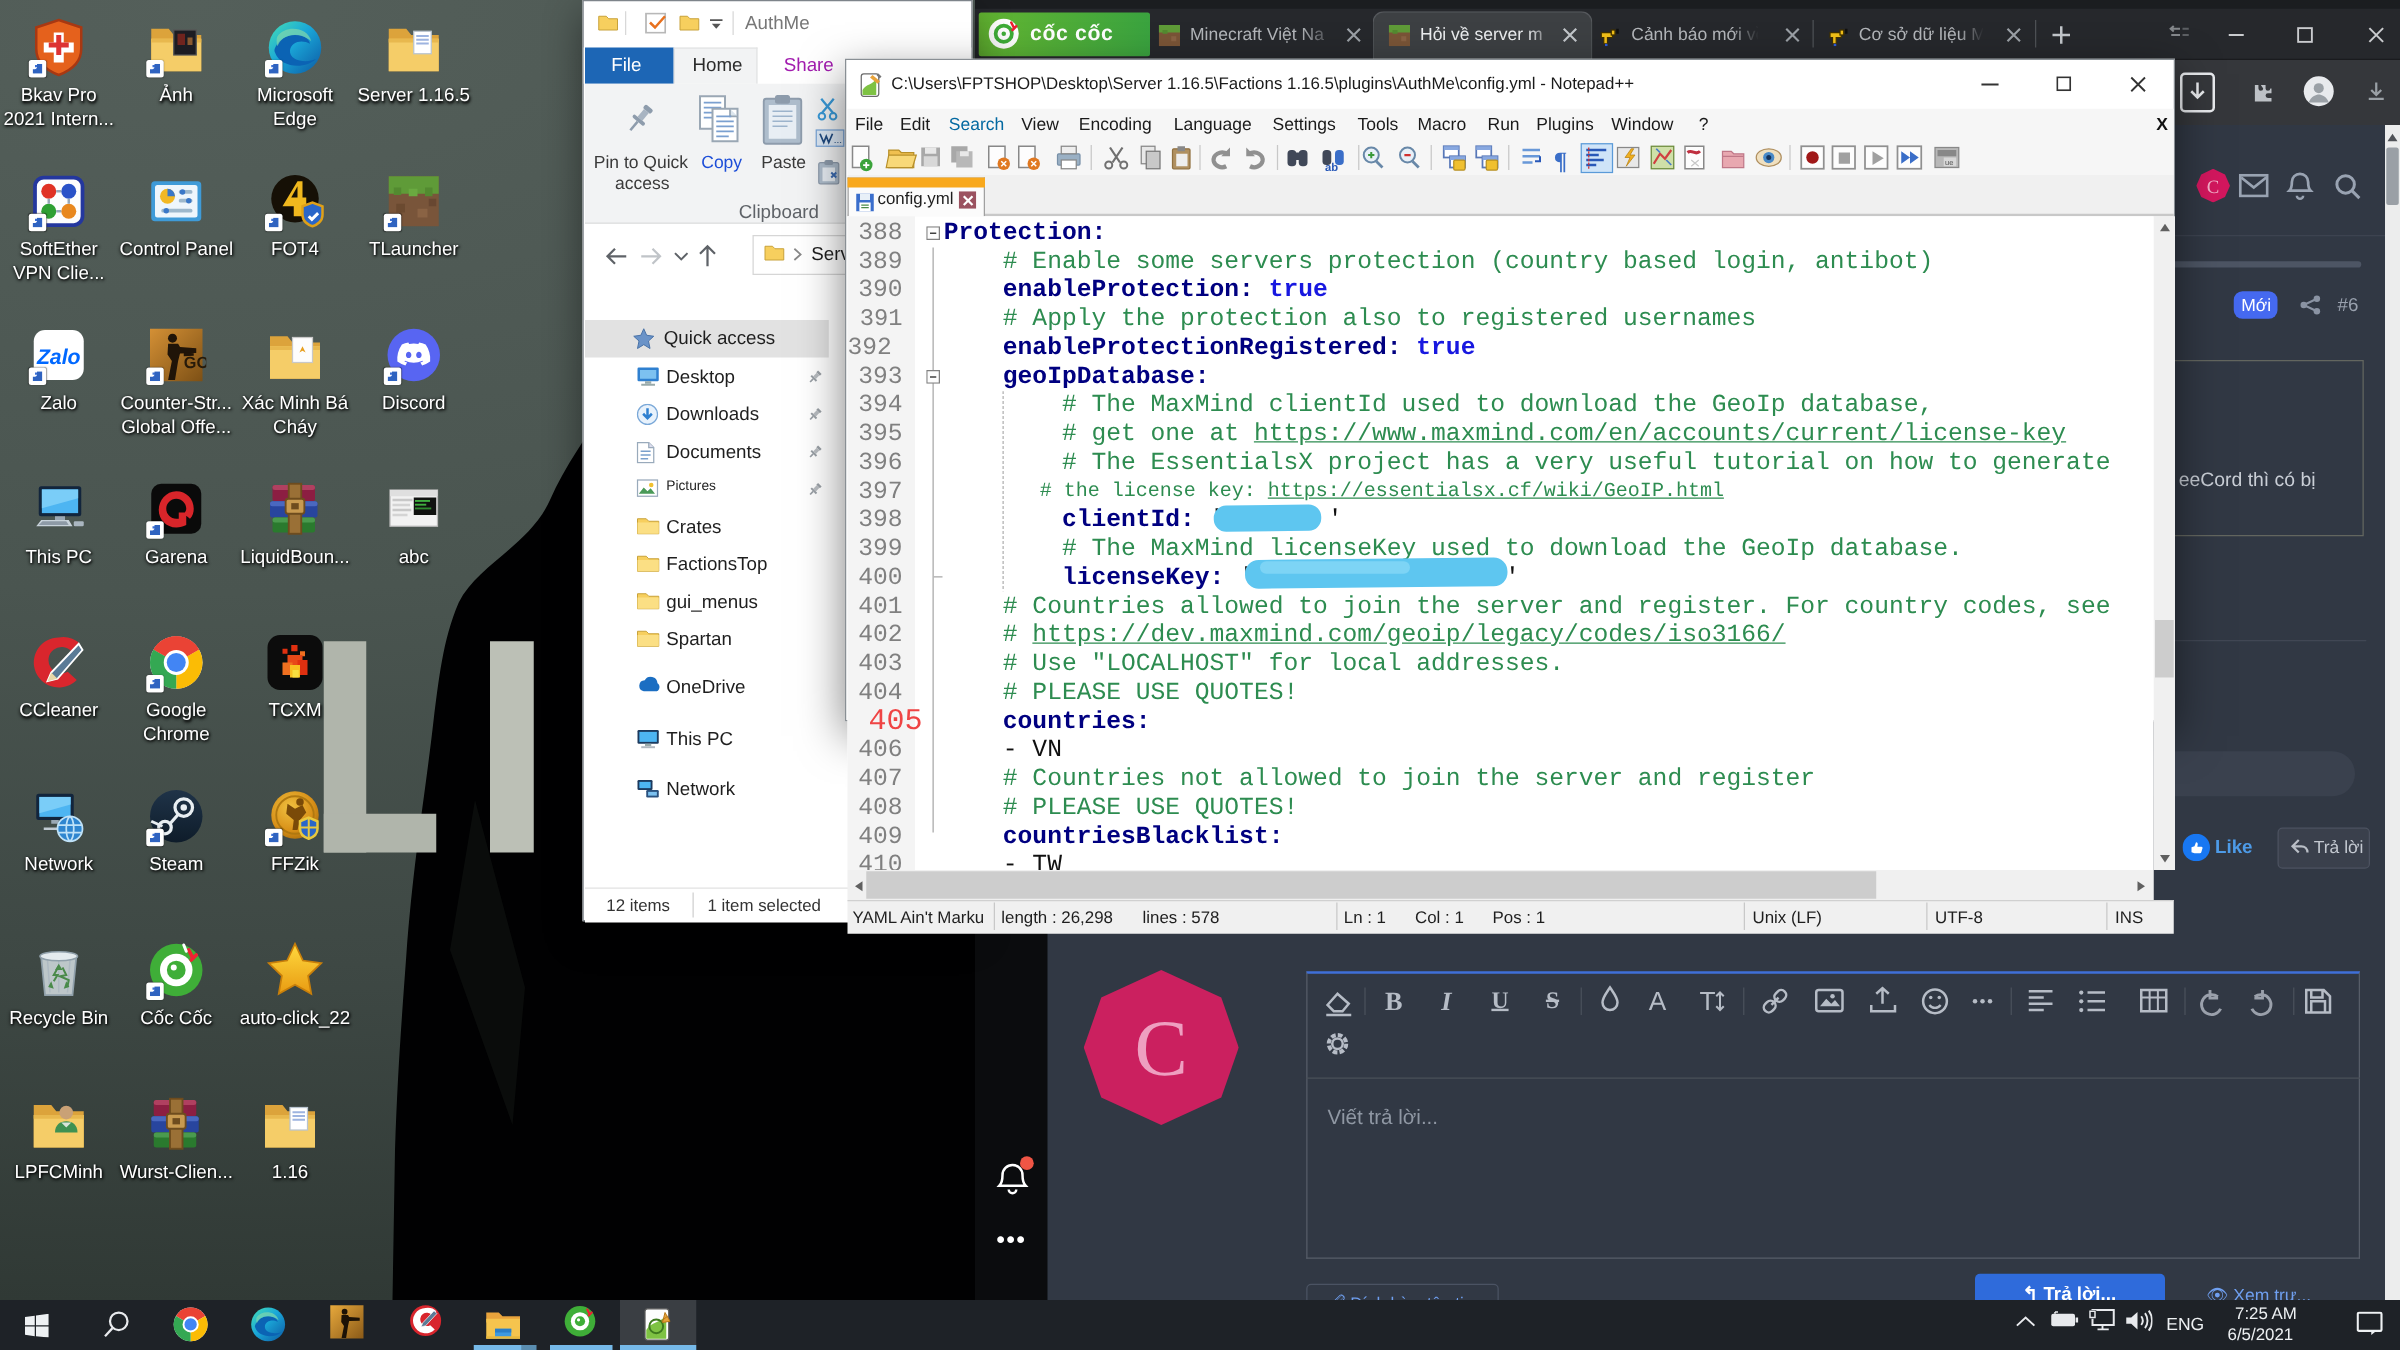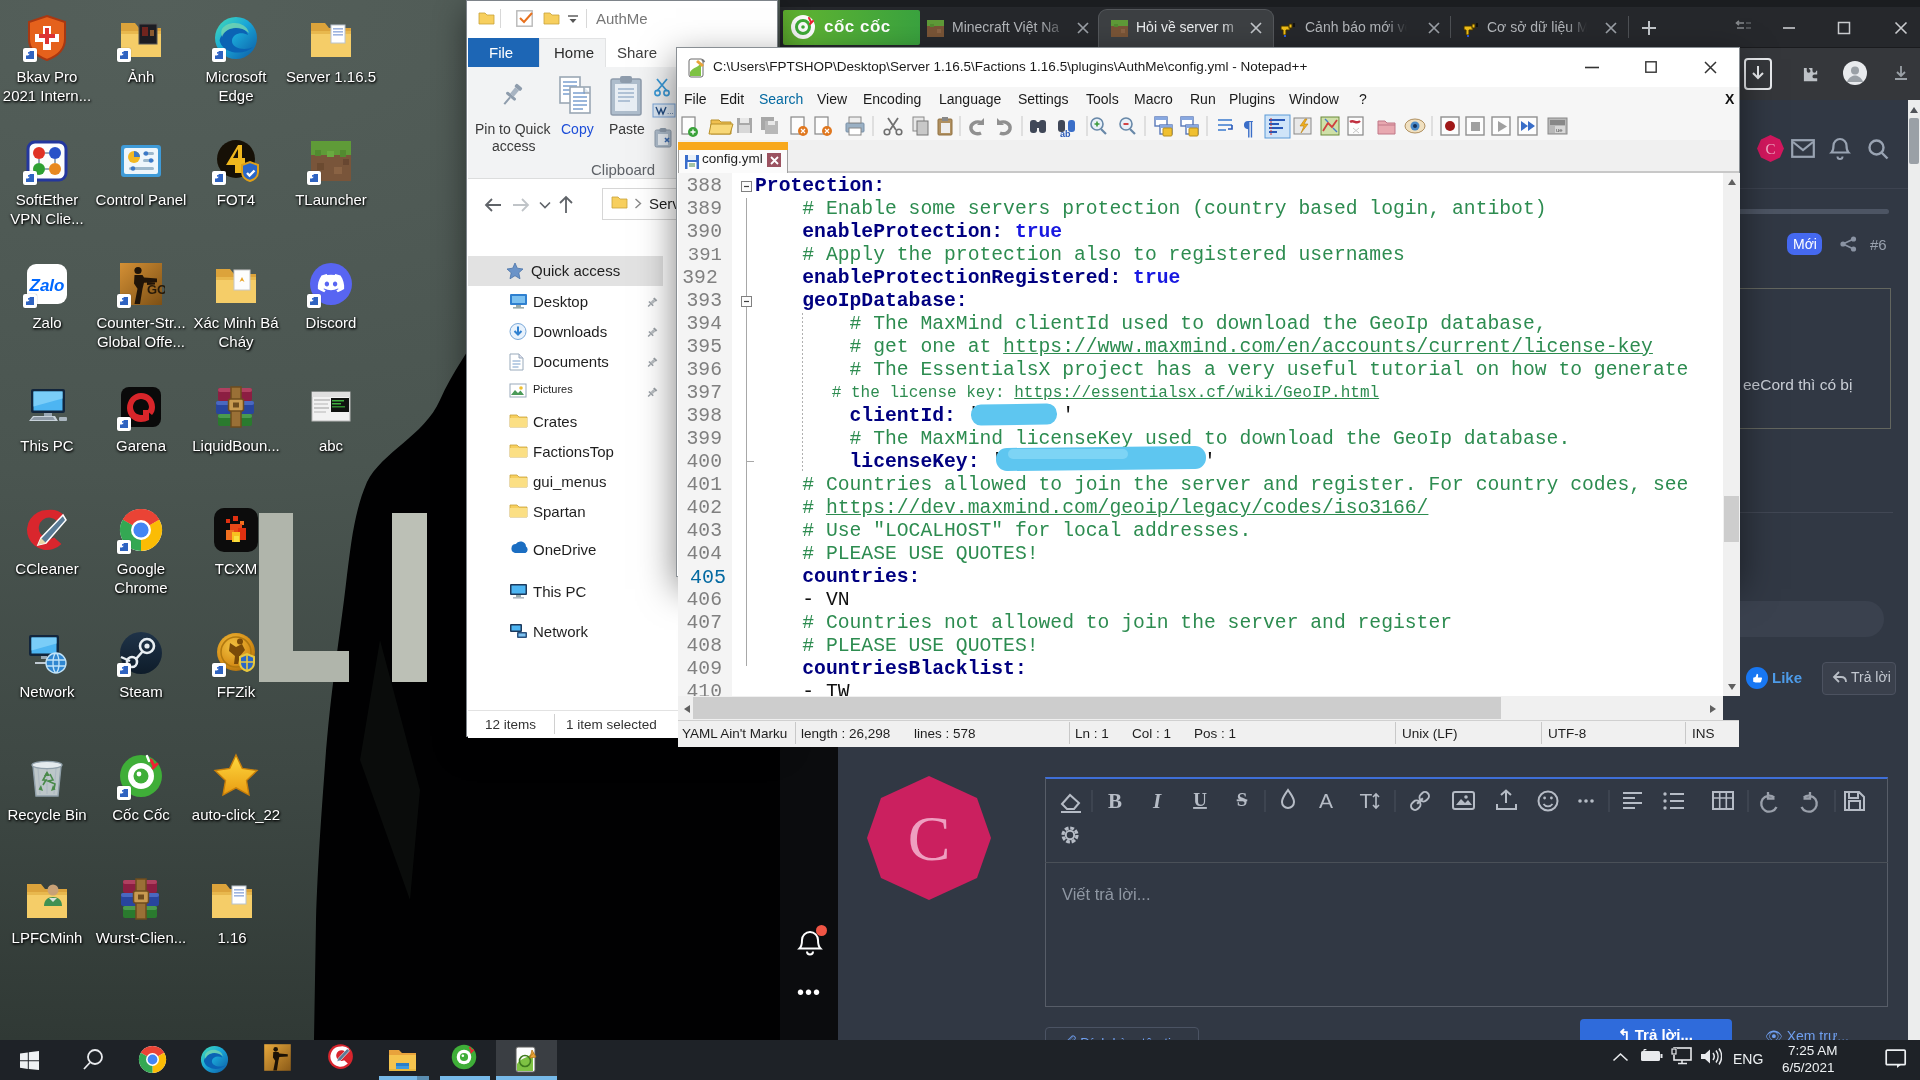--- a/index.html
+++ b/index.html
@@ -634,21 +634,21 @@
         <path d="M2.5 5l3.5 4 3.5-4z" fill="#555"></path>
       </svg>
  <div class="a" style="left:119px;top:8px;width:1px;height:19px;background:#d8d8d8"></div>
  <div class="t" style="left:129px;top:9px;font-size:15px;color:#777">AuthMe</div>
 
  <div class="a" style="left:0;top:37px;width:310px;height:29px;background:#fff"></div>
  <div class="a" style="left:1px;top:37px;width:71px;height:29px;background:#1d66b5"></div>
  <div class="t" style="left:22px;top:43px;font-size:15px;color:#fff">File</div>
  <div class="a" style="left:72px;top:37px;width:67px;height:29px;background:#f2f3f4;border:1px solid #e2e3e4;border-bottom:none;box-sizing:border-box"></div>
  <div class="t" style="left:87px;top:43px;font-size:15px;color:#2b2b2b">Home</div>
- <div class="t" style="left:150px;top:43px;font-size:15px;color:#404040">Share</div>
+ <div class="t" style="left:160px;top:43px;font-size:15px;color:#a21caf">Share</div>
 
  <div class="a" style="left:1px;top:66px;width:310px;height:112px;background:#f2f3f4;border-bottom:1px solid #dcdddd;box-sizing:border-box"></div>
  <svg class="a" style="left:30px;top:14px;top:80px" width="30" height="32">
         <g transform="rotate(40 15 14)">
           <rect x="11" y="2" width="8" height="4" rx="1.5" fill="#8e9cac"></rect>
           <rect x="12.5" y="6" width="5" height="8" fill="#a8b4c2"></rect>
           <rect x="9" y="14" width="12" height="3" rx="1.5" fill="#8e9cac"></rect>
           <path d="M15 17v9" stroke="#8e9cac" stroke-width="2"></path>
         </g>
       </svg>
@@ -960,21 +960,21 @@
  <div class="a" style="left:1px;top:125px;width:54px;height:523px;background:#f4f4f4"></div>
  <div class="a" style="left:1px;top:125px;width:1045px;height:523px;overflow:hidden">
 <div class="t" style="left:0;top:2px;width:44px;text-align:right;font-family:'Liberation Mono',monospace;font-size:19.7px;line-height:23px;color:#808080">388</div>
 <div class="t" style="left:77px;top:2px;font-family:'Liberation Mono',monospace;font-size:19.7px;line-height:23px;white-space:pre"><span style="color:#000080;font-weight:bold;">Protection:</span></div>
 <div class="t" style="left:0;top:25px;width:44px;text-align:right;font-family:'Liberation Mono',monospace;font-size:19.7px;line-height:23px;color:#808080">389</div>
 <div class="t" style="left:77px;top:25px;font-family:'Liberation Mono',monospace;font-size:19.7px;line-height:23px;white-space:pre"><span style="color:#2d8c50;">    # Enable some servers protection (country based login, antibot)</span></div>
 <div class="t" style="left:0;top:48px;width:44px;text-align:right;font-family:'Liberation Mono',monospace;font-size:19.7px;line-height:23px;color:#808080">390</div>
 <div class="t" style="left:77px;top:48px;font-family:'Liberation Mono',monospace;font-size:19.7px;line-height:23px;white-space:pre"><span style="color:#000080;font-weight:bold;">    enableProtection:</span><span style="color:#1818e0;font-weight:bold;"> true</span></div>
 <div class="t" style="left:0;top:71px;width:44px;text-align:right;font-family:'Liberation Mono',monospace;font-size:19px;line-height:23px;color:#808080">391</div>
 <div class="t" style="left:77px;top:71px;font-family:'Liberation Mono',monospace;font-size:19.7px;line-height:23px;white-space:pre"><span style="color:#2d8c50;">    # Apply the protection also to registered usernames</span></div>
-<div class="t" style="left:0;top:94px;width:44px;text-align:center;font-family:'Liberation Mono',monospace;font-size:19.7px;line-height:23px;color:#808080">392</div>
+<div class="t" style="left:0;top:94px;width:44px;text-align:left;font-family:'Liberation Mono',monospace;font-size:19.7px;line-height:23px;color:#808080">392</div>
 <div class="t" style="left:77px;top:94px;font-family:'Liberation Mono',monospace;font-size:19.7px;line-height:23px;white-space:pre"><span style="color:#000080;font-weight:bold;">    enableProtectionRegistered:</span><span style="color:#1818e0;font-weight:bold;"> true</span></div>
 <div class="t" style="left:0;top:117px;width:44px;text-align:right;font-family:'Liberation Mono',monospace;font-size:19.7px;line-height:23px;color:#808080">393</div>
 <div class="t" style="left:77px;top:117px;font-family:'Liberation Mono',monospace;font-size:19.7px;line-height:23px;white-space:pre"><span style="color:#000080;font-weight:bold;">    geoIpDatabase:</span></div>
 <div class="t" style="left:0;top:140px;width:44px;text-align:right;font-family:'Liberation Mono',monospace;font-size:19.7px;line-height:23px;color:#808080">394</div>
 <div class="t" style="left:77px;top:140px;font-family:'Liberation Mono',monospace;font-size:19.7px;line-height:23px;white-space:pre"><span style="color:#2d8c50;">        # The MaxMind clientId used to download the GeoIp database,</span></div>
 <div class="t" style="left:0;top:163px;width:44px;text-align:right;font-family:'Liberation Mono',monospace;font-size:19.7px;line-height:23px;color:#808080">395</div>
 <div class="t" style="left:77px;top:163px;font-family:'Liberation Mono',monospace;font-size:19.7px;line-height:23px;white-space:pre"><span style="color:#2d8c50;">        # get one at </span><span style="color:#2d8c50;text-decoration:underline;">https://www.maxmind.com/en/accounts/current/license-key</span></div>
 <div class="t" style="left:0;top:186px;width:44px;text-align:right;font-family:'Liberation Mono',monospace;font-size:19.7px;line-height:23px;color:#808080">396</div>
 <div class="t" style="left:77px;top:186px;font-family:'Liberation Mono',monospace;font-size:19.7px;line-height:23px;white-space:pre"><span style="color:#2d8c50;">        # The EssentialsX project has a very useful tutorial on how to generate</span></div>
 <div class="t" style="left:0;top:209px;width:44px;text-align:right;font-family:'Liberation Mono',monospace;font-size:19.7px;line-height:23px;color:#808080">397</div>
@@ -986,21 +986,21 @@
 <div class="t" style="left:0;top:278px;width:44px;text-align:right;font-family:'Liberation Mono',monospace;font-size:19.7px;line-height:23px;color:#808080">400</div>
 <div class="t" style="left:77px;top:278px;font-family:'Liberation Mono',monospace;font-size:19.7px;line-height:23px;white-space:pre"><span style="color:#000080;font-weight:bold;">        licenseKey:</span><span style="color:#101010;"> '                 '</span></div>
 <div class="t" style="left:0;top:301px;width:44px;text-align:right;font-family:'Liberation Mono',monospace;font-size:19.7px;line-height:23px;color:#808080">401</div>
 <div class="t" style="left:77px;top:301px;font-family:'Liberation Mono',monospace;font-size:19.7px;line-height:23px;white-space:pre"><span style="color:#2d8c50;">    # Countries allowed to join the server and register. For country codes, see</span></div>
 <div class="t" style="left:0;top:324px;width:44px;text-align:right;font-family:'Liberation Mono',monospace;font-size:19.7px;line-height:23px;color:#808080">402</div>
 <div class="t" style="left:77px;top:324px;font-family:'Liberation Mono',monospace;font-size:19.7px;line-height:23px;white-space:pre"><span style="color:#2d8c50;">    # </span><span style="color:#2d8c50;text-decoration:underline;">https://dev.maxmind.com/geoip/legacy/codes/iso3166/</span></div>
 <div class="t" style="left:0;top:347px;width:44px;text-align:right;font-family:'Liberation Mono',monospace;font-size:19.7px;line-height:23px;color:#808080">403</div>
 <div class="t" style="left:77px;top:347px;font-family:'Liberation Mono',monospace;font-size:19.7px;line-height:23px;white-space:pre"><span style="color:#2d8c50;">    # Use "LOCALHOST" for local addresses.</span></div>
 <div class="t" style="left:0;top:370px;width:44px;text-align:right;font-family:'Liberation Mono',monospace;font-size:19.7px;line-height:23px;color:#808080">404</div>
 <div class="t" style="left:77px;top:370px;font-family:'Liberation Mono',monospace;font-size:19.7px;line-height:23px;white-space:pre"><span style="color:#2d8c50;">    # PLEASE USE QUOTES!</span></div>
-<div class="t" style="left:4px;top:393px;width:44px;text-align:right;font-family:'Liberation Mono',monospace;font-size:20px;line-height:23px;color:#0369a1">405</div>
+<div class="t" style="left:16px;top:393px;width:44px;text-align:right;font-family:'Liberation Mono',monospace;font-size:24px;line-height:23px;color:#ef4444">405</div>
 <div class="t" style="left:77px;top:393px;font-family:'Liberation Mono',monospace;font-size:19.7px;line-height:23px;white-space:pre"><span style="color:#000080;font-weight:bold;">    countries:</span></div>
 <div class="t" style="left:0;top:416px;width:44px;text-align:right;font-family:'Liberation Mono',monospace;font-size:19.7px;line-height:23px;color:#808080">406</div>
 <div class="t" style="left:77px;top:416px;font-family:'Liberation Mono',monospace;font-size:19.7px;line-height:23px;white-space:pre"><span style="color:#101010;">    - VN</span></div>
 <div class="t" style="left:0;top:439px;width:44px;text-align:right;font-family:'Liberation Mono',monospace;font-size:19.7px;line-height:23px;color:#808080">407</div>
 <div class="t" style="left:77px;top:439px;font-family:'Liberation Mono',monospace;font-size:19.7px;line-height:23px;white-space:pre"><span style="color:#2d8c50;">    # Countries not allowed to join the server and register</span></div>
 <div class="t" style="left:0;top:462px;width:44px;text-align:right;font-family:'Liberation Mono',monospace;font-size:19.7px;line-height:23px;color:#808080">408</div>
 <div class="t" style="left:77px;top:462px;font-family:'Liberation Mono',monospace;font-size:19.7px;line-height:23px;white-space:pre"><span style="color:#2d8c50;">    # PLEASE USE QUOTES!</span></div>
 <div class="t" style="left:0;top:485px;width:44px;text-align:right;font-family:'Liberation Mono',monospace;font-size:19.7px;line-height:23px;color:#808080">409</div>
 <div class="t" style="left:77px;top:485px;font-family:'Liberation Mono',monospace;font-size:19.7px;line-height:23px;white-space:pre"><span style="color:#000080;font-weight:bold;">    countriesBlacklist:</span></div>
 <div class="t" style="left:0;top:508px;width:44px;text-align:right;font-family:'Liberation Mono',monospace;font-size:19.7px;line-height:23px;color:#808080">410</div>

